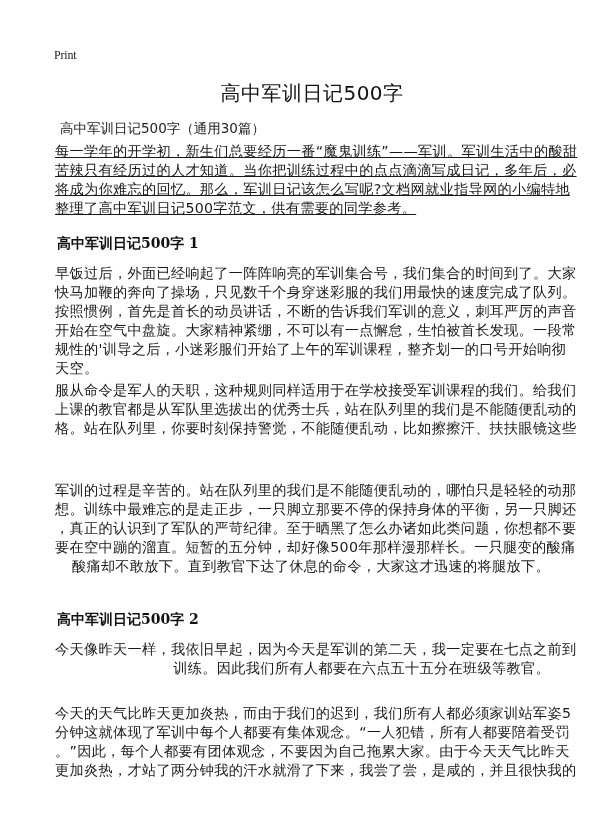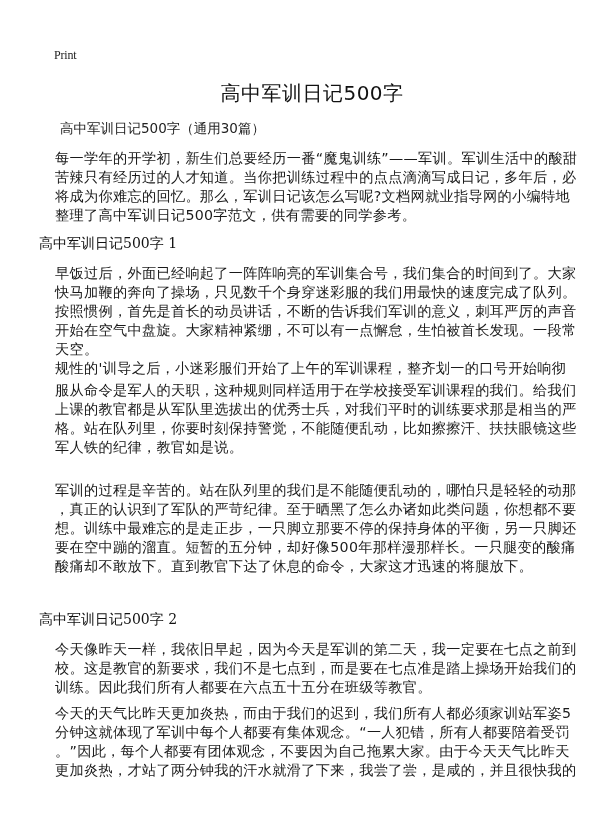--- a/index.html
+++ b/index.html
@@ -21,75 +21,73 @@
     .subtitle {
       position: absolute; left: 60px; top: 120px;
       font-size: 13.5px; color: #222;
     }
     .para {
       position: absolute; left: 55px; width: 495px;
       font-size: 14.2px; line-height: 19px; color: #1a1a1a;
       letter-spacing: 0.3px; word-break: break-all; margin: 0;
     }
     .section-heading {
-      position: absolute; left: 39px;
+      position: absolute; left: 57px;
       font-family: "DejaVu Serif", "Liberation Serif", serif;
-      font-weight: normal; font-size: 14px; color: #111; text-align: right;
+      font-weight: bold; font-size: 14px; color: #111; text-align: right;
     }
     .line { display: block; white-space: nowrap; }
   </style>
 </head>
 <body>
 
 <div class="page">
 
   <div class="print-label">Print</div>
 
   <div class="doc-title">高中军训日记500字</div>
 
   <div class="subtitle">高中军训日记500字（通用30篇）</div>
 
-  <p class="para" style="top:149px;">
+  <p class="para" style="top:142px;text-decoration:underline;">
     <span class="line">每一学年的开学初，新生们总要经历一番“魔鬼训练”——军训。军训生活中的酸甜</span>
     <span class="line">苦辣只有经历过的人才知道。当你把训练过程中的点点滴滴写成日记，多年后，必</span>
     <span class="line">将成为你难忘的回忆。那么，军训日记该怎么写呢?文档网就业指导网的小编特地</span>
     <span class="line">整理了高中军训日记500字范文，供有需要的同学参考。</span>
   </p>
 
   <div class="section-heading" style="top:235px;">高中军训日记500字 1</div>
 
   <p class="para" style="top:264px;">
     <span class="line">早饭过后，外面已经响起了一阵阵响亮的军训集合号，我们集合的时间到了。大家</span>
     <span class="line">快马加鞭的奔向了操场，只见数千个身穿迷彩服的我们用最快的速度完成了队列。</span>
     <span class="line">按照惯例，首先是首长的动员讲话，不断的告诉我们军训的意义，刺耳严厉的声音</span>
     <span class="line">开始在空气中盘旋。大家精神紧绷，不可以有一点懈怠，生怕被首长发现。一段常</span>
+    <span class="line">规性的'训导之后，小迷彩服们开始了上午的军训课程，整齐划一的口号开始响彻</span>
     <span class="line">天空。</span>
-    <span class="line">规性的'训导之后，小迷彩服们开始了上午的军训课程，整齐划一的口号开始响彻</span>
   </p>
 
   <p class="para" style="top:381px;">
     <span class="line">服从命令是军人的天职，这种规则同样适用于在学校接受军训课程的我们。给我们</span>
-    <span class="line">上课的教官都是从军队里选拔出的优秀士兵，对我们平时的训练要求那是相当的严</span>
+    <span class="line">上课的教官都是从军队里选拔出的优秀士兵，站在队列里的我们是不能随便乱动的</span>
     <span class="line">格。站在队列里，你要时刻保持警觉，不能随便乱动，比如擦擦汗、扶扶眼镜这些</span>
-    <span class="line">军人铁的纪律，教官如是说。</span>
   </p>
 
-  <p class="para" style="top:481px;">
+  <p class="para" style="top:481px;text-align:right;">
     <span class="line">军训的过程是辛苦的。站在队列里的我们是不能随便乱动的，哪怕只是轻轻的动那</span>
+    <span class="line">想。训练中最难忘的是走正步，一只脚立那要不停的保持身体的平衡，另一只脚还</span>
     <span class="line">，真正的认识到了军队的严苛纪律。至于晒黑了怎么办诸如此类问题，你想都不要</span>
-    <span class="line">想。训练中最难忘的是走正步，一只脚立那要不停的保持身体的平衡，另一只脚还</span>
     <span class="line">要在空中蹦的溜直。短暂的五分钟，却好像500年那样漫那样长。一只腿变的酸痛</span>
     <span class="line">酸痛却不敢放下。直到教官下达了休息的命令，大家这才迅速的将腿放下。</span>
   </p>
 
   <div class="section-heading" style="top:611px;">高中军训日记500字 2</div>
 
-  <p class="para" style="top:640px;">
+  <p class="para" style="top:640px;text-align:right;">
     <span class="line">今天像昨天一样，我依旧早起，因为今天是军训的第二天，我一定要在七点之前到</span>
-    <span class="line">校。这是教官的新要求，我们不是七点到，而是要在七点准是踏上操场开始我们的</span>
     <span class="line">训练。因此我们所有人都要在六点五十五分在班级等教官。</span>
   </p>
 
   <p class="para" style="top:704px;">
     <span class="line">今天的天气比昨天更加炎热，而由于我们的迟到，我们所有人都必须家训站军姿5</span>
     <span class="line">分钟这就体现了军训中每个人都要有集体观念。“一人犯错，所有人都要陪着受罚</span>
     <span class="line">。”因此，每个人都要有团体观念，不要因为自己拖累大家。由于今天天气比昨天</span>
     <span class="line">更加炎热，才站了两分钟我的汗水就滑了下来，我尝了尝，是咸的，并且很快我的</span>
   </p>
 

